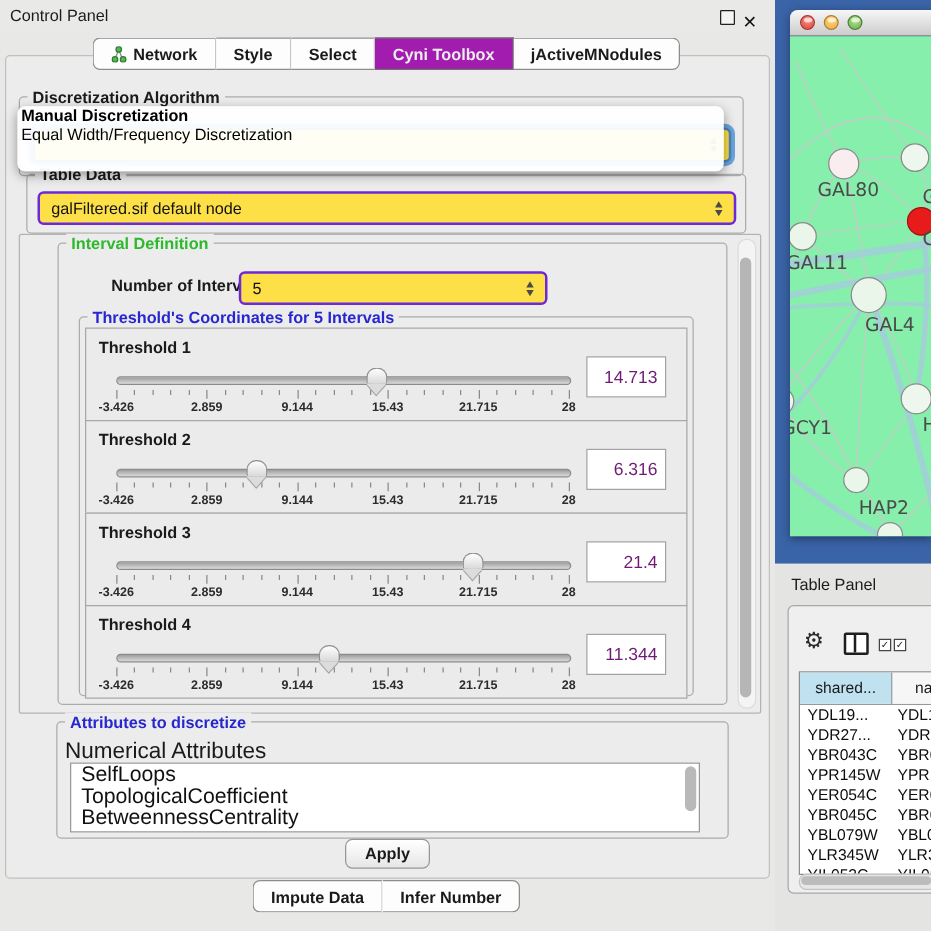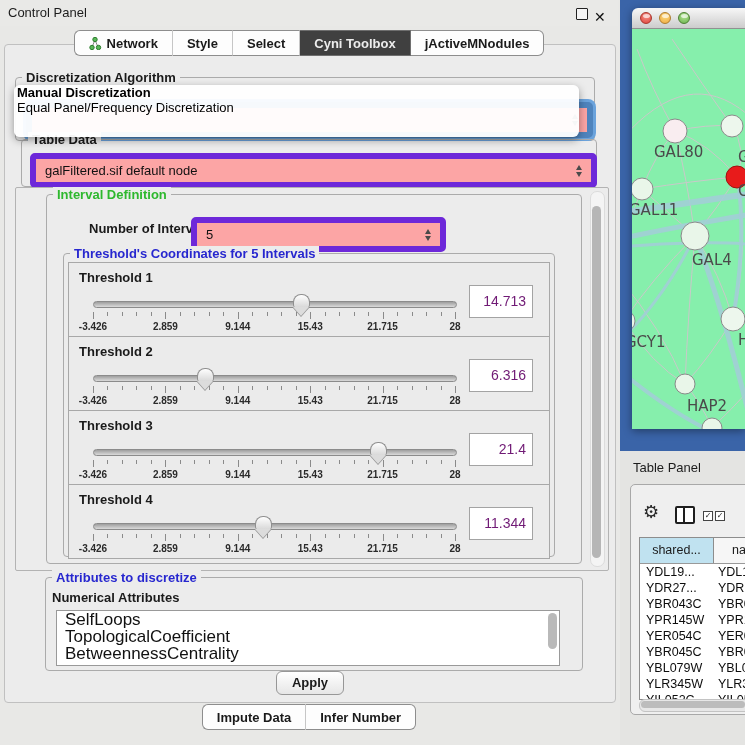--- a/index.html
+++ b/index.html
@@ -17,31 +17,31 @@
   #cp-close{position:absolute;left:594px;top:4px;font-size:14px;font-weight:bold;color:#111;}
 
   .segbar{position:absolute;left:0;width:618px;display:flex;justify-content:center;z-index:6;}
   #top-tabs{top:30px;}
   #bottom-tabs{top:704px;}
   .seg{display:flex;align-items:center;gap:5px;padding:0 14px;height:24px;background:#fdfdfd;
        border-top:1px solid #8d8d8d;border-bottom:1px solid #8d8d8d;border-right:1px solid #c6c6c6;
        font-weight:bold;font-size:13px;color:#1a1a1a;white-space:nowrap;}
   .seg:first-child{border-left:1px solid #8d8d8d;border-radius:6px 0 0 6px;}
   .seg:last-child{border-right:1px solid #8d8d8d;border-radius:0 6px 6px 0;}
-  .seg.sel{background:#404040;color:#ececec;border-color:#6e6e6e;}
+  .seg.sel{background:#a21caf;color:#ececec;border-color:#6e6e6e;}
   .net-ico{width:13px;height:13px;display:inline-block;}
 
   #main-panel{position:absolute;left:4px;top:44px;width:610px;height:657px;background:#ececec;
               border:1px solid #c0c0c0;border-radius:4px;}
   .grp{position:absolute;border:1px solid #ababab;border-radius:4px;}
   .gtitle{position:absolute;top:-8px;left:6px;background:#ececec;padding:0 4px;font-weight:bold;font-size:13px;white-space:nowrap;}
   .gtitle.green{color:#2eb82e;}
   .gtitle.blue{color:#2727cf;font-weight:bold;}
 
-  .combo{position:absolute;background:#fca5a5;border:6px solid #6d28d9;border-radius:5px;
+  .combo{position:absolute;background:#fde047;border:2px solid #6d28d9;border-radius:5px;
          font-size:13px;line-height:24px;padding-left:9px;color:#111;}
   .spin{position:absolute;right:8px;top:50%;transform:translateY(-50%);width:7px;height:12px;}
   .spin:before,.spin:after{content:"";position:absolute;left:0;border-left:3.5px solid transparent;border-right:3.5px solid transparent;}
   .spin:before{top:0;border-bottom:5px solid #4a4a4a;}
   .spin:after{bottom:0;border-top:5px solid #4a4a4a;}
 
   #combo-algo{left:10px;top:24px;width:546px;height:24px;box-shadow:0 0 0 3px #6ba3dc;border-color:#4f84bd;}
 
   #group-da{left:10px;top:32px;width:578px;height:62px;}
   #group-td{left:16px;top:94px;width:574px;height:46px;}
@@ -77,21 +77,21 @@
           filter:drop-shadow(0 1px 0 #8f8f8f);}
   .ticks{position:absolute;left:0;top:19px;width:100%;height:7px;}
   .tick{position:absolute;top:0;width:1px;height:4px;background:#8a8a8a;}
   .tick.major{height:7px;}
   .tick-labels{position:absolute;left:0;top:28px;width:100%;height:12px;}
   .tick-lab{position:absolute;transform:translateX(-50%);font-size:10px;font-weight:bold;color:#2b2b2b;white-space:nowrap;}
   .th-value{position:absolute;left:400px;top:22px;width:56px;height:31px;background:#fff;border:1px solid #a3a3a3;
             font-size:14px;line-height:31px;text-align:right;padding-right:6px;color:#701a75;}
 
   #group-attrs{left:40px;top:532px;width:536px;height:92px;}
-  #attr-sub{position:absolute;left:6px;top:12px;font-weight:bold;font-size:13px;}
+  #attr-sub{position:absolute;left:6px;top:12px;font-weight:normal;font-size:18px;}
   #attr-list{position:absolute;left:10px;top:32px;width:502px;height:54px;background:#fff;border:1px solid #999;overflow:hidden;}
   .attr-item{font-size:17px;height:17px;line-height:17px;padding-left:8px;color:#111;}
   #attr-scroll{position:absolute;right:2px;top:2px;width:9px;height:36px;background:#b9b9b9;border-radius:5px;}
 
   #apply-btn{position:absolute;left:50%;transform:translateX(-50%);top:626px;width:66px;height:22px;
              background:linear-gradient(#ffffff,#e6e6e6);border:1px solid #979797;border-radius:6px;
              font-size:13px;font-weight:bold;text-align:center;line-height:21px;}
 
   
   #desktop{position:absolute;left:620px;top:0;width:125px;height:451px;background:#3a64a8;}
@@ -175,21 +175,21 @@
     <span class="gtitle">Table Data</span>
     <div id="combo-table" class="combo">
       <span>galFiltered.sif default node</span>
       <span class="spin"></span>
     </div>
   </div>
 
   <div id="algo-popup">
     <div id="algo-options">
         <div class="opt hl">Manual Discretization</div>
-        <div class="opt">Equal Panel/Frequency Discretization</div>
+        <div class="opt">Equal Width/Frequency Discretization</div>
       </div>
   </div>
 
   <div id="scrollpane">
     <div id="group-id" class="grp">
       <span class="gtitle green">Interval Definition</span>
       <span id="noi-label">Number of Intervals</span>
       <div id="combo-noi" class="combo">
         <span>5</span>
         <span class="spin"></span>

